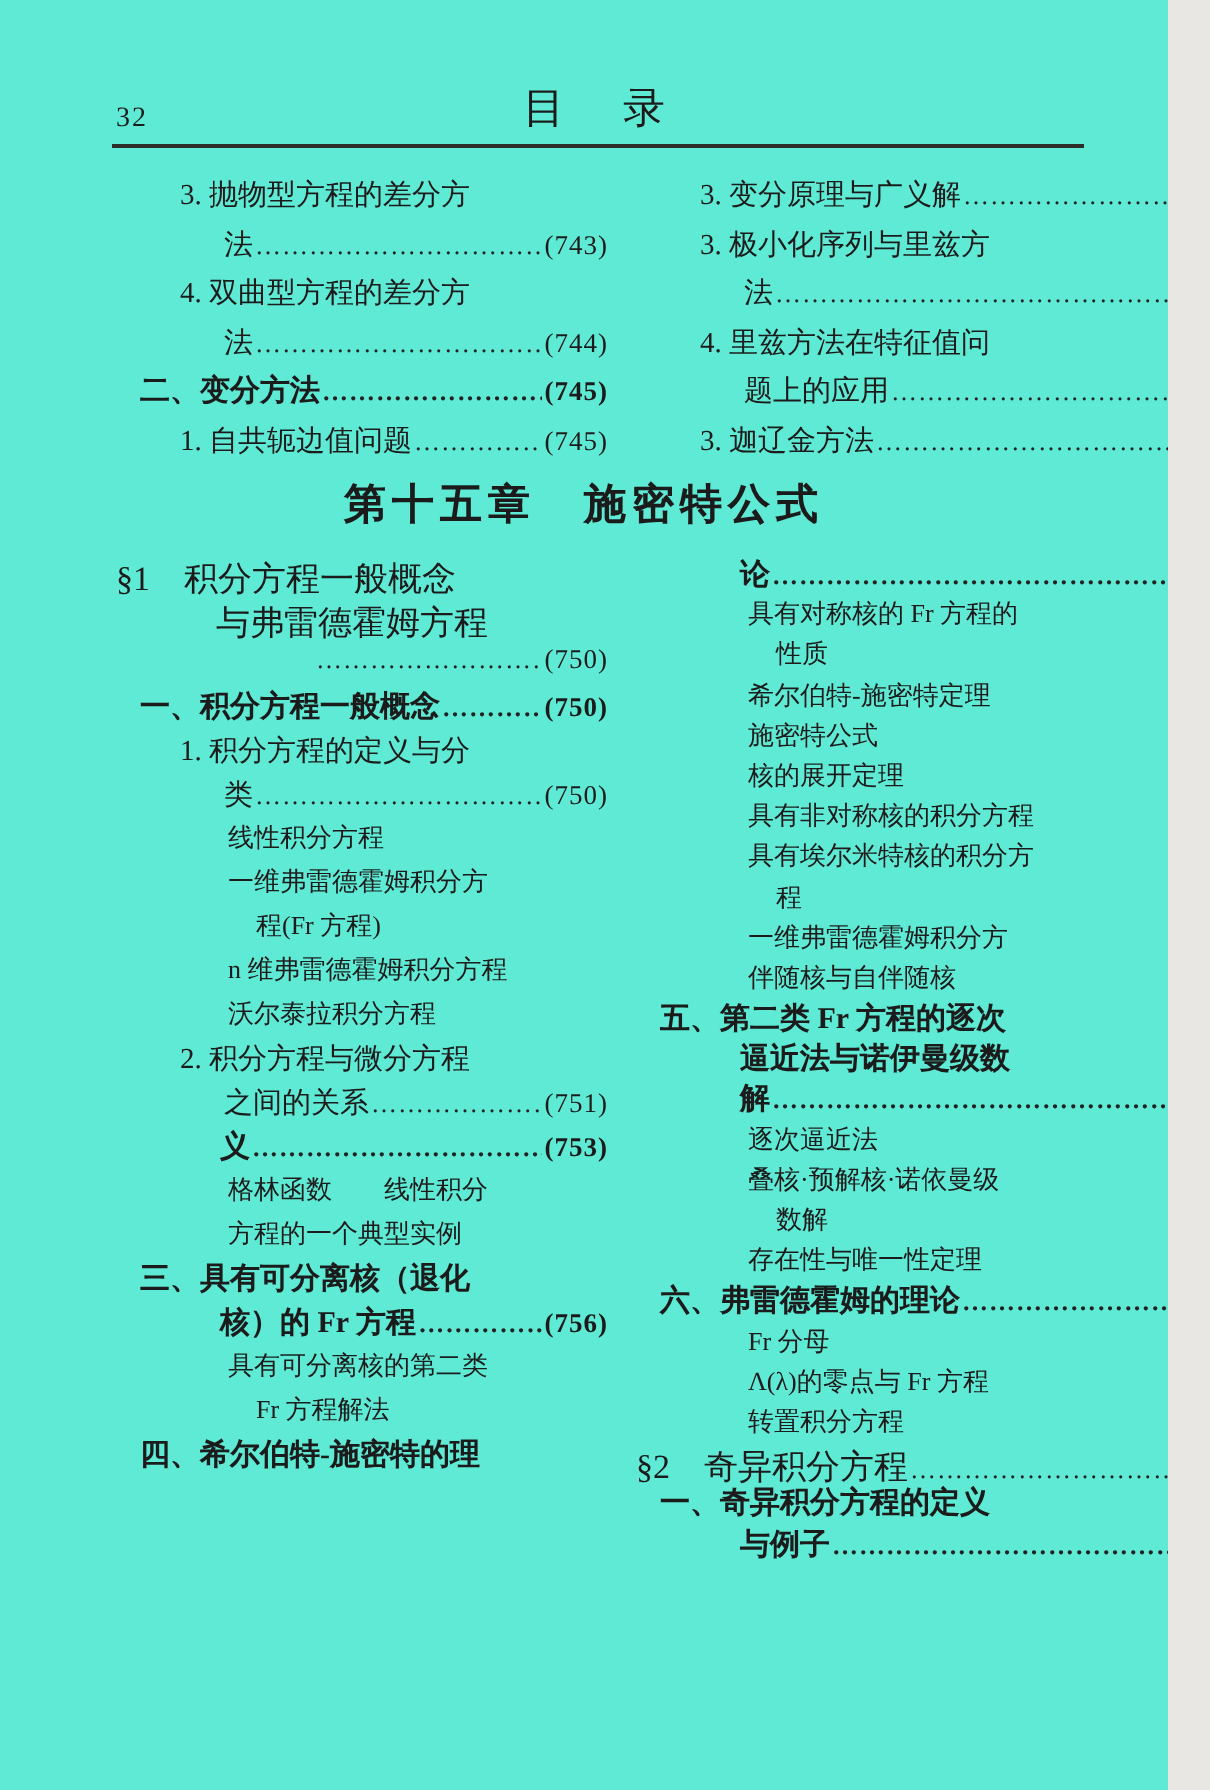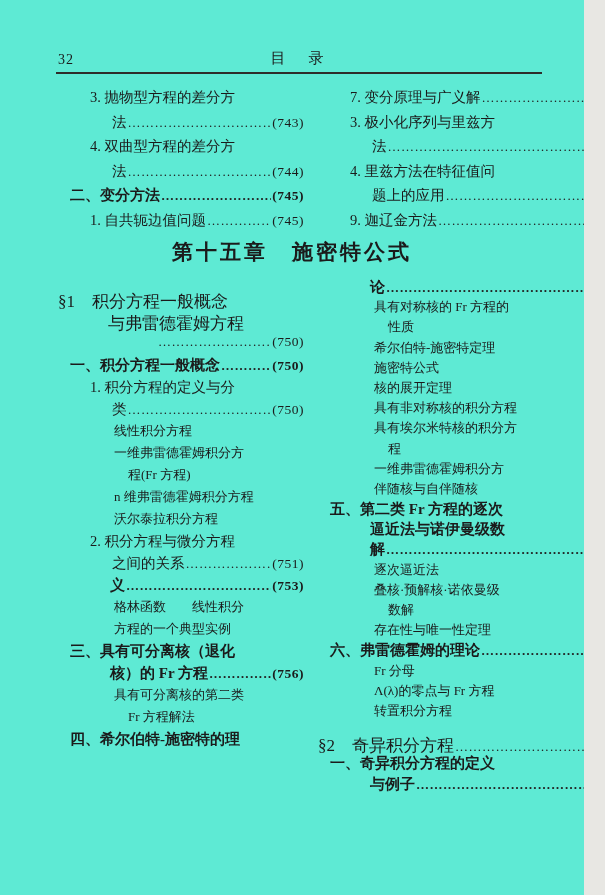--- a/index.html
+++ b/index.html
@@ -13,21 +13,21 @@
     box-sizing:border-box;
   }
   
   .header{
     position:absolute;top:46px;left:58px;right:44px;
     height:22px;display:flex;align-items:flex-end;
   }
   .pageno{font-size:14px;letter-spacing:1px;}
   .headtitle{
     position:absolute;left:0;right:0;text-align:center;
-    font-size:15px;letter-spacing:4px;
+    font-size:21px;letter-spacing:4px;
   }
   .rule{
     position:absolute;top:72px;left:56px;right:42px;
     height:2px;background:#2e2d2a;
   }
   
   .cols{position:absolute;left:58px;width:506px;display:flex;}
   .cols.top{top:88px;height:150px;}
   .cols.main{top:278px;height:560px;}
   .col{box-sizing:border-box;}
@@ -48,21 +48,21 @@
   #main-left .line{height:22px;}
   #main-right .line{height:20.2px;}
   .t{flex:0 0 auto;}
   .leader{
     flex:1 1 auto;min-width:0;overflow:hidden;
     font-size:13px;letter-spacing:0.5px;color:#222;
     margin:0 1px;
   }
   .pg{flex:0 0 auto;font-size:13.5px;letter-spacing:0.5px;}
   
-  .sect  {font-size:17px;margin-top:12px;}
+  .sect  {font-size:17px;}
   .sect .t{padding-left:0;}
   .sectc .t{padding-left:50px;text-align:right;}
   .sectc {font-size:17px;}
   .lv1   {font-size:15px;font-weight:bold;}
   .lv1 .t{padding-left:12px;text-align:center;}
   .lv1c  {font-size:15px;font-weight:bold;}
   .lv1c .t{padding-left:52px;}
   .num   {font-size:14.5px;}
   .num .t{padding-left:32px;}
   .cont  {font-size:14.5px;}
@@ -109,39 +109,39 @@
         </div>
         <div class="line num">
           <span class="t">1. 自共轭边值问题</span>
           <span class="leader">…………………………………………………………………………………………………………</span>
           <span class="pg">(745)</span>
         </div>
       </div>
     <div class="vdiv"></div>
     <div class="col right" id="top-right">
         <div class="line num">
-          <span class="t">7. 变分原理与广义解</span>
+          <span class="t">3. 变分原理与广义解</span>
           <span class="leader">…………………………………………………………………………………………………………</span>
         </div>
         <div class="line num">
           <span class="t">3. 极小化序列与里兹方</span>
         </div>
         <div class="line cont">
           <span class="t">法</span>
           <span class="leader">…………………………………………………………………………………………………………</span>
         </div>
         <div class="line num">
           <span class="t">4. 里兹方法在特征值问</span>
         </div>
         <div class="line cont">
           <span class="t">题上的应用</span>
           <span class="leader">…………………………………………………………………………………………………………</span>
         </div>
         <div class="line num">
-          <span class="t">9. 迦辽金方法</span>
+          <span class="t">3. 迦辽金方法</span>
           <span class="leader">…………………………………………………………………………………………………………</span>
         </div>
       </div>
   </div>
 
   <h1 class="chapter">第十五章　施密特公式</h1>
 
   <div class="cols main">
     <div class="col left" id="main-left">
         <div class="line sect">

